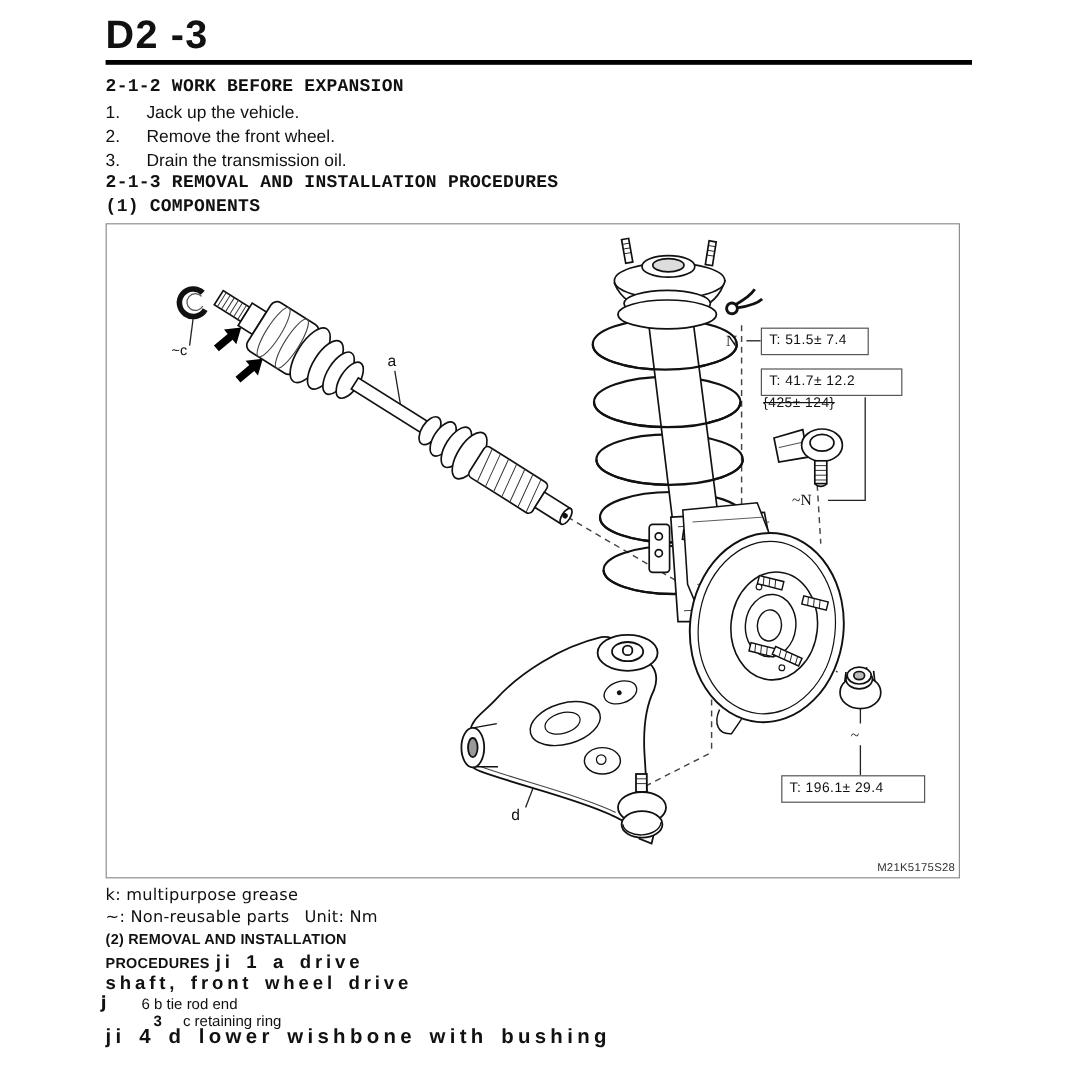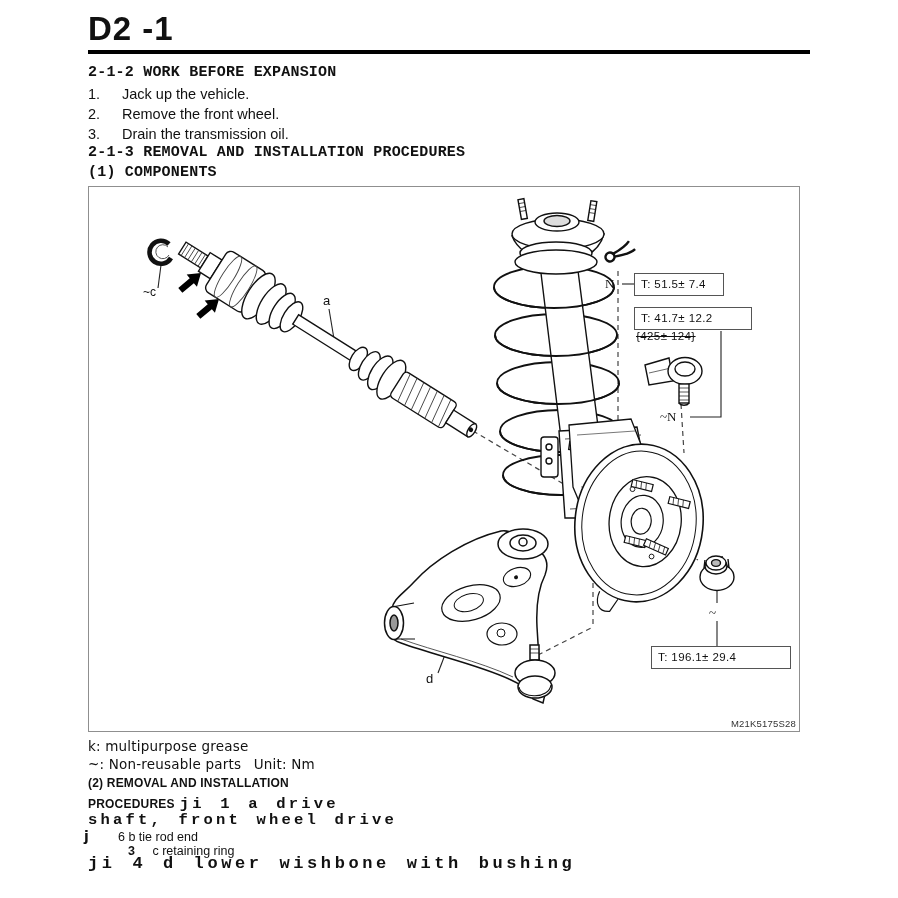--- a/index.html
+++ b/index.html
@@ -18,28 +18,28 @@
   
   #diagram{left:88px;top:186px;width:712px;height:546px;border:1.5px solid #8f8f8f;box-sizing:border-box;background:#fff;}
   #diagram svg{position:absolute;left:0;top:0;}
   .tbox{position:absolute;border:1.3px solid #555;background:#fff;font-size:11.5px;line-height:21px;padding-left:6px;letter-spacing:.4px;box-sizing:border-box;height:23px;}
   .tsub{position:absolute;font-size:11.5px;letter-spacing:.4px;text-decoration:line-through;}
   .dlabel{position:absolute;font-size:13px;font-family:"Liberation Serif",serif;}
   #fig-code{position:absolute;right:3px;bottom:2px;font-size:9.5px;color:#333;letter-spacing:.2px;}
   
   .legend{left:88px;font-size:13.5px;font-family:"DejaVu Sans",sans-serif;letter-spacing:.2px;}
   .ph{left:88px;font-size:12px;font-weight:bold;font-family:"Liberation Sans",sans-serif;letter-spacing:.2px;}
-  .wide{font-family:Liberation Mono, monospace;letter-spacing:3.2px;word-spacing:3px;font-size:15.5px;font-weight:bold;}
+  .wide{font-family:Liberation Sans, sans-serif;letter-spacing:3.2px;word-spacing:3px;font-size:15.5px;font-weight:bold;}
   .small-item{font-size:12.5px;}
   .bold-marker{font-family:"DejaVu Sans",sans-serif;font-weight:bold;font-size:14px;}
 </style>
 </head>
 <body>
 
-<div class="abs" id="page-code">D2 -1</div>
+<div class="abs" id="page-code">D2 -3</div>
 <div class="abs" id="header-rule"></div>
 
 <div class="abs sec-title" id="title-212">2-1-2  WORK BEFORE EXPANSION</div>
 <div class="abs step-num" style="top:86px">1.</div>
 <div class="abs step-text" style="top:86px">Jack up the vehicle.</div>
 <div class="abs step-num" style="top:106px">2.</div>
 <div class="abs step-text" style="top:106px">Remove the front wheel.</div>
 <div class="abs step-num" style="top:126px">3.</div>
 <div class="abs step-text" style="top:126px">Drain the transmission oil.</div>
 <div class="abs sec-title" id="title-213">2-1-3  REMOVAL AND INSTALLATION PROCEDURES</div>
@@ -246,21 +246,21 @@
       <path d="M441,462 h9 M441,466 h9" stroke-width=".7"></path>
       <ellipse cx="446" cy="486" rx="20" ry="13"></ellipse>
       <ellipse cx="446" cy="500" rx="17" ry="11"></ellipse>
       <path d="M430,500 C432,512 460,512 462,498" fill="none" stroke-width="1.2"></path>
     </g>
   </svg>
 
   <div class="tbox" style="left:545px;top:86px;width:90px;">T: 51.5± 7.4</div>
   <div class="tbox" style="left:545px;top:120px;width:118px;">T: 41.7± 12.2</div>
   <div class="tsub" style="left:547px;top:143px;">{425± 124}</div>
-  <div class="tbox" style="left:562px;top:459px;width:140px;">T: 196.1± 29.4</div>
+  <div class="tbox" style="left:562px;top:459px;width:120px;">T: 196.1± 29.4</div>
 
   <div class="dlabel" style="left:516px;top:89px;">N</div>
   <div class="dlabel" style="left:571px;top:222px;">~N</div>
   <div class="dlabel" style="left:620px;top:418px;">~</div>
   <div class="dlabel" style="left:54px;top:98px;font-family:'Liberation Sans',sans-serif;font-size:12px;">~c</div>
   <div class="dlabel" style="left:234px;top:106px;font-family:'Liberation Sans',sans-serif;">a</div>
   <div class="dlabel" style="left:337px;top:484px;font-family:'Liberation Sans',sans-serif;">d</div>
   <div id="fig-code">M21K5175S28</div>
 </div>
 

